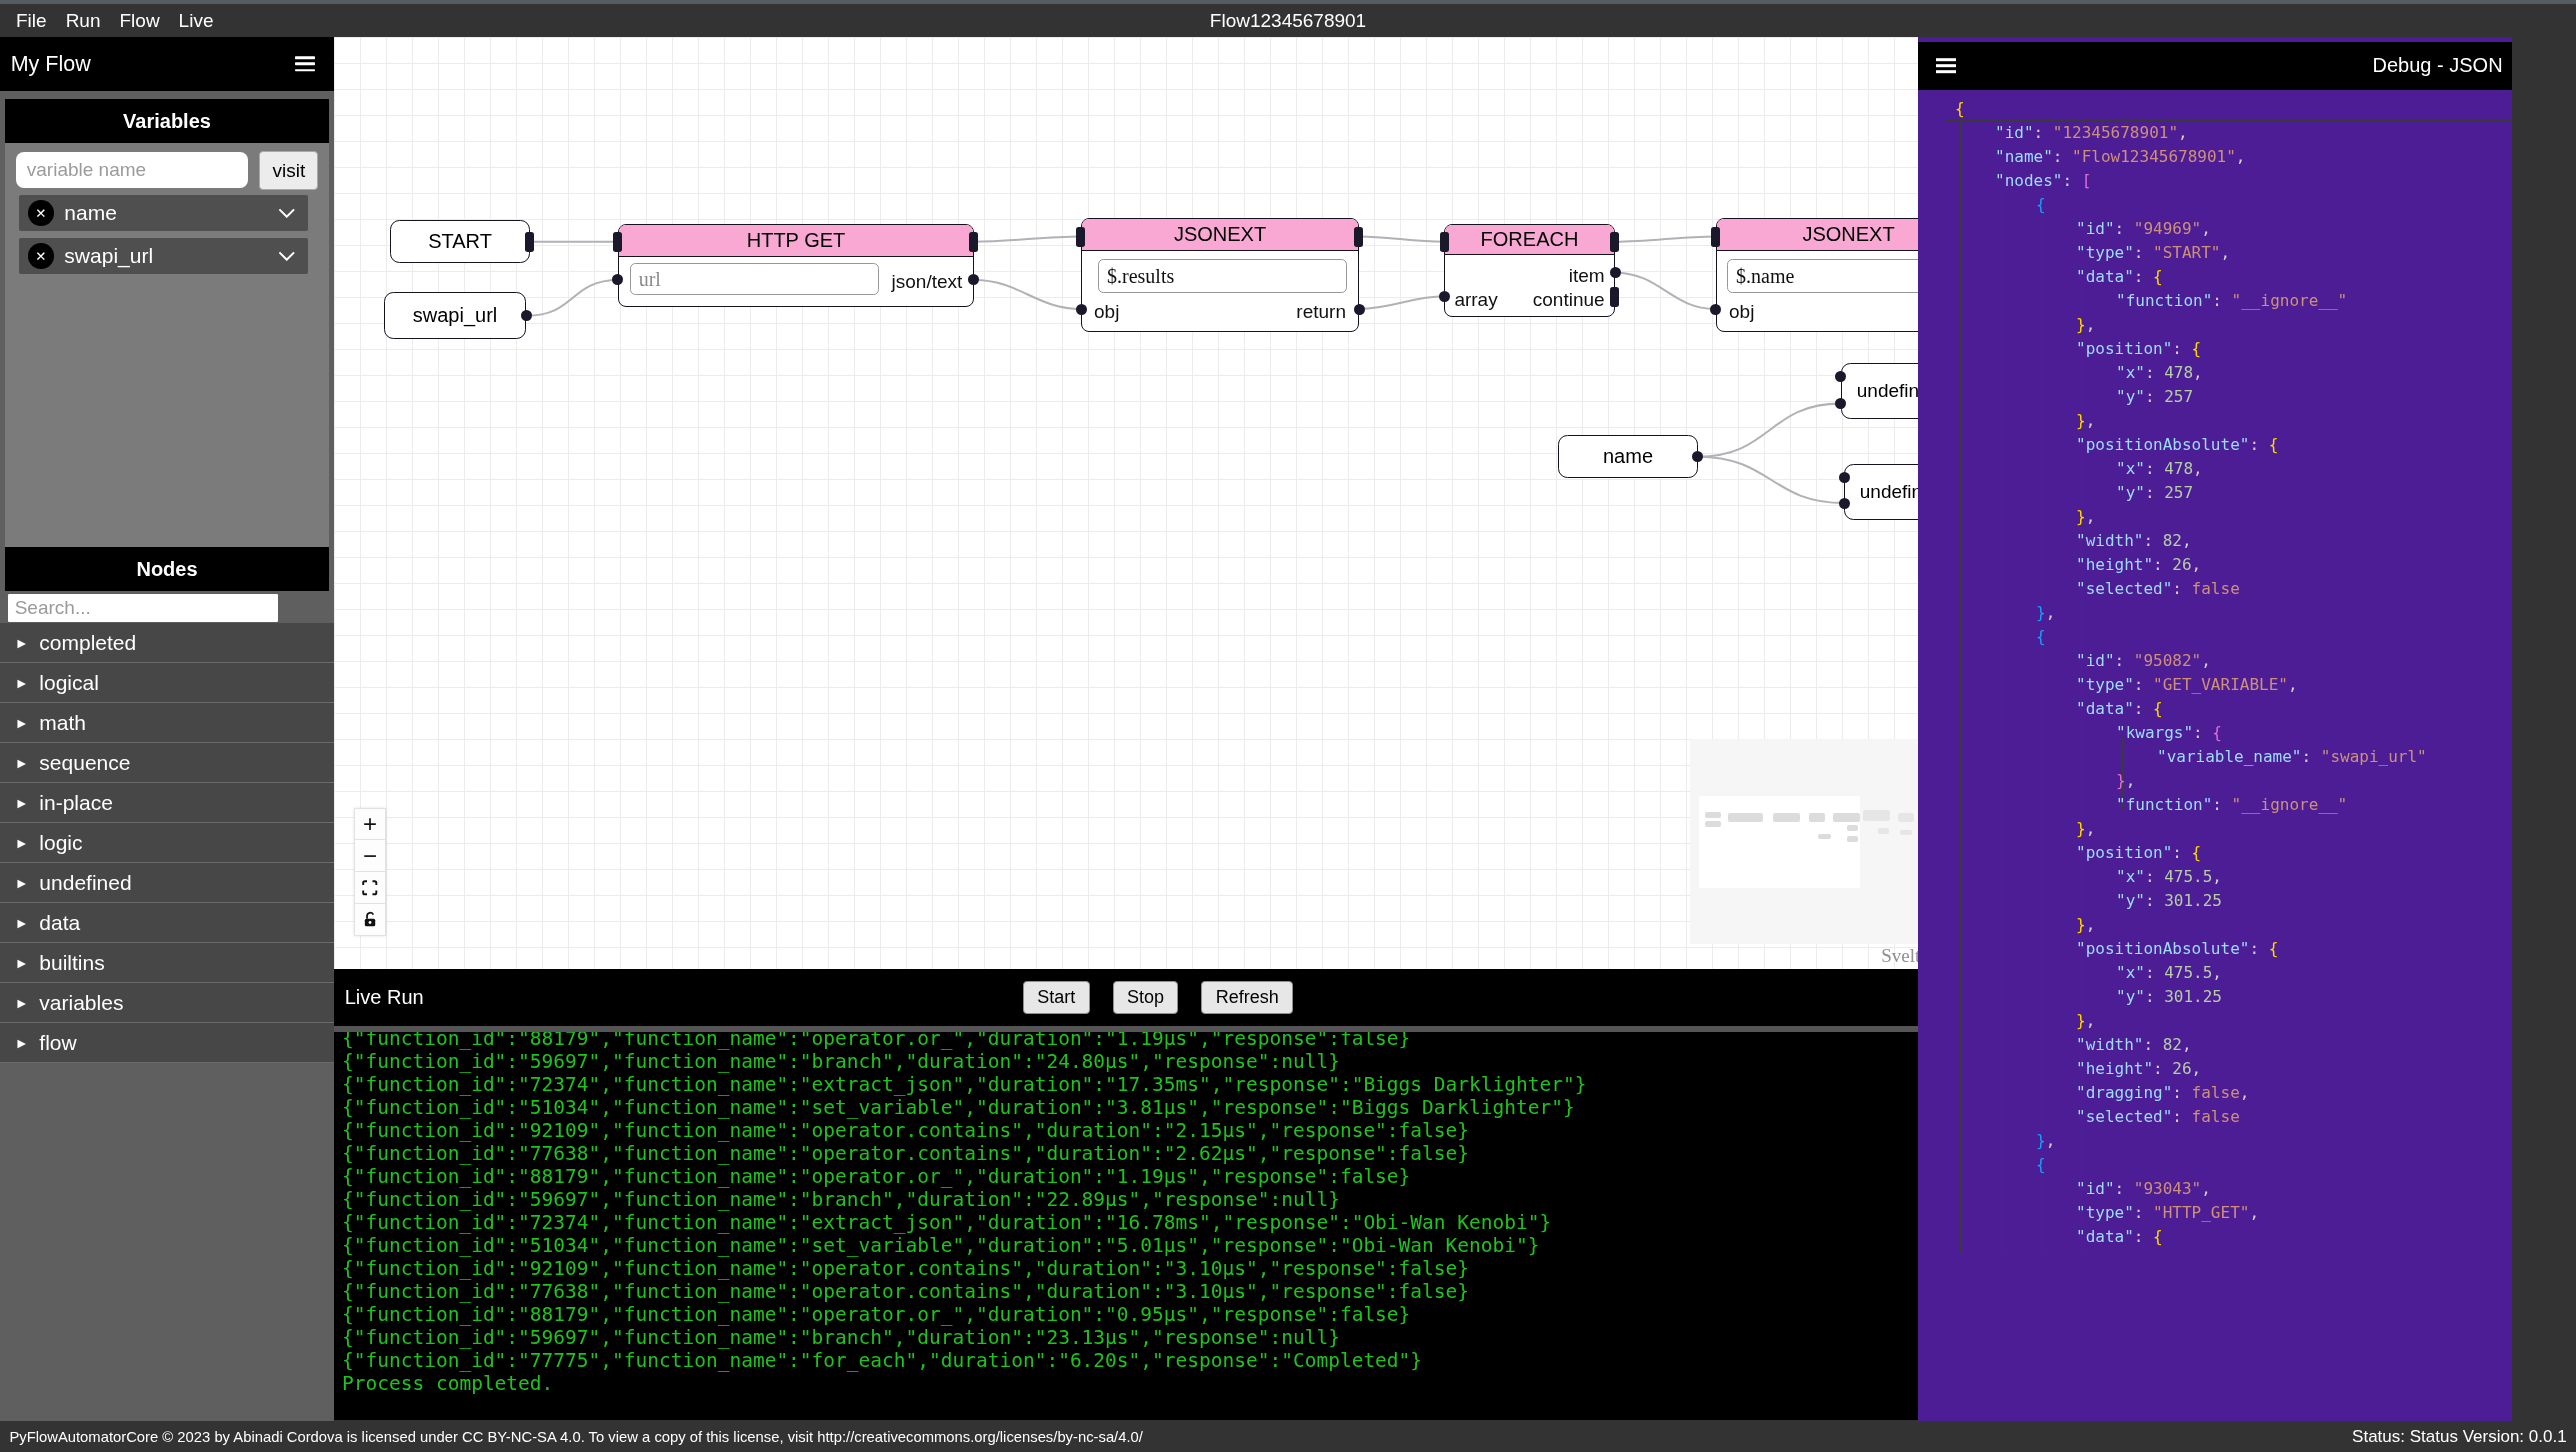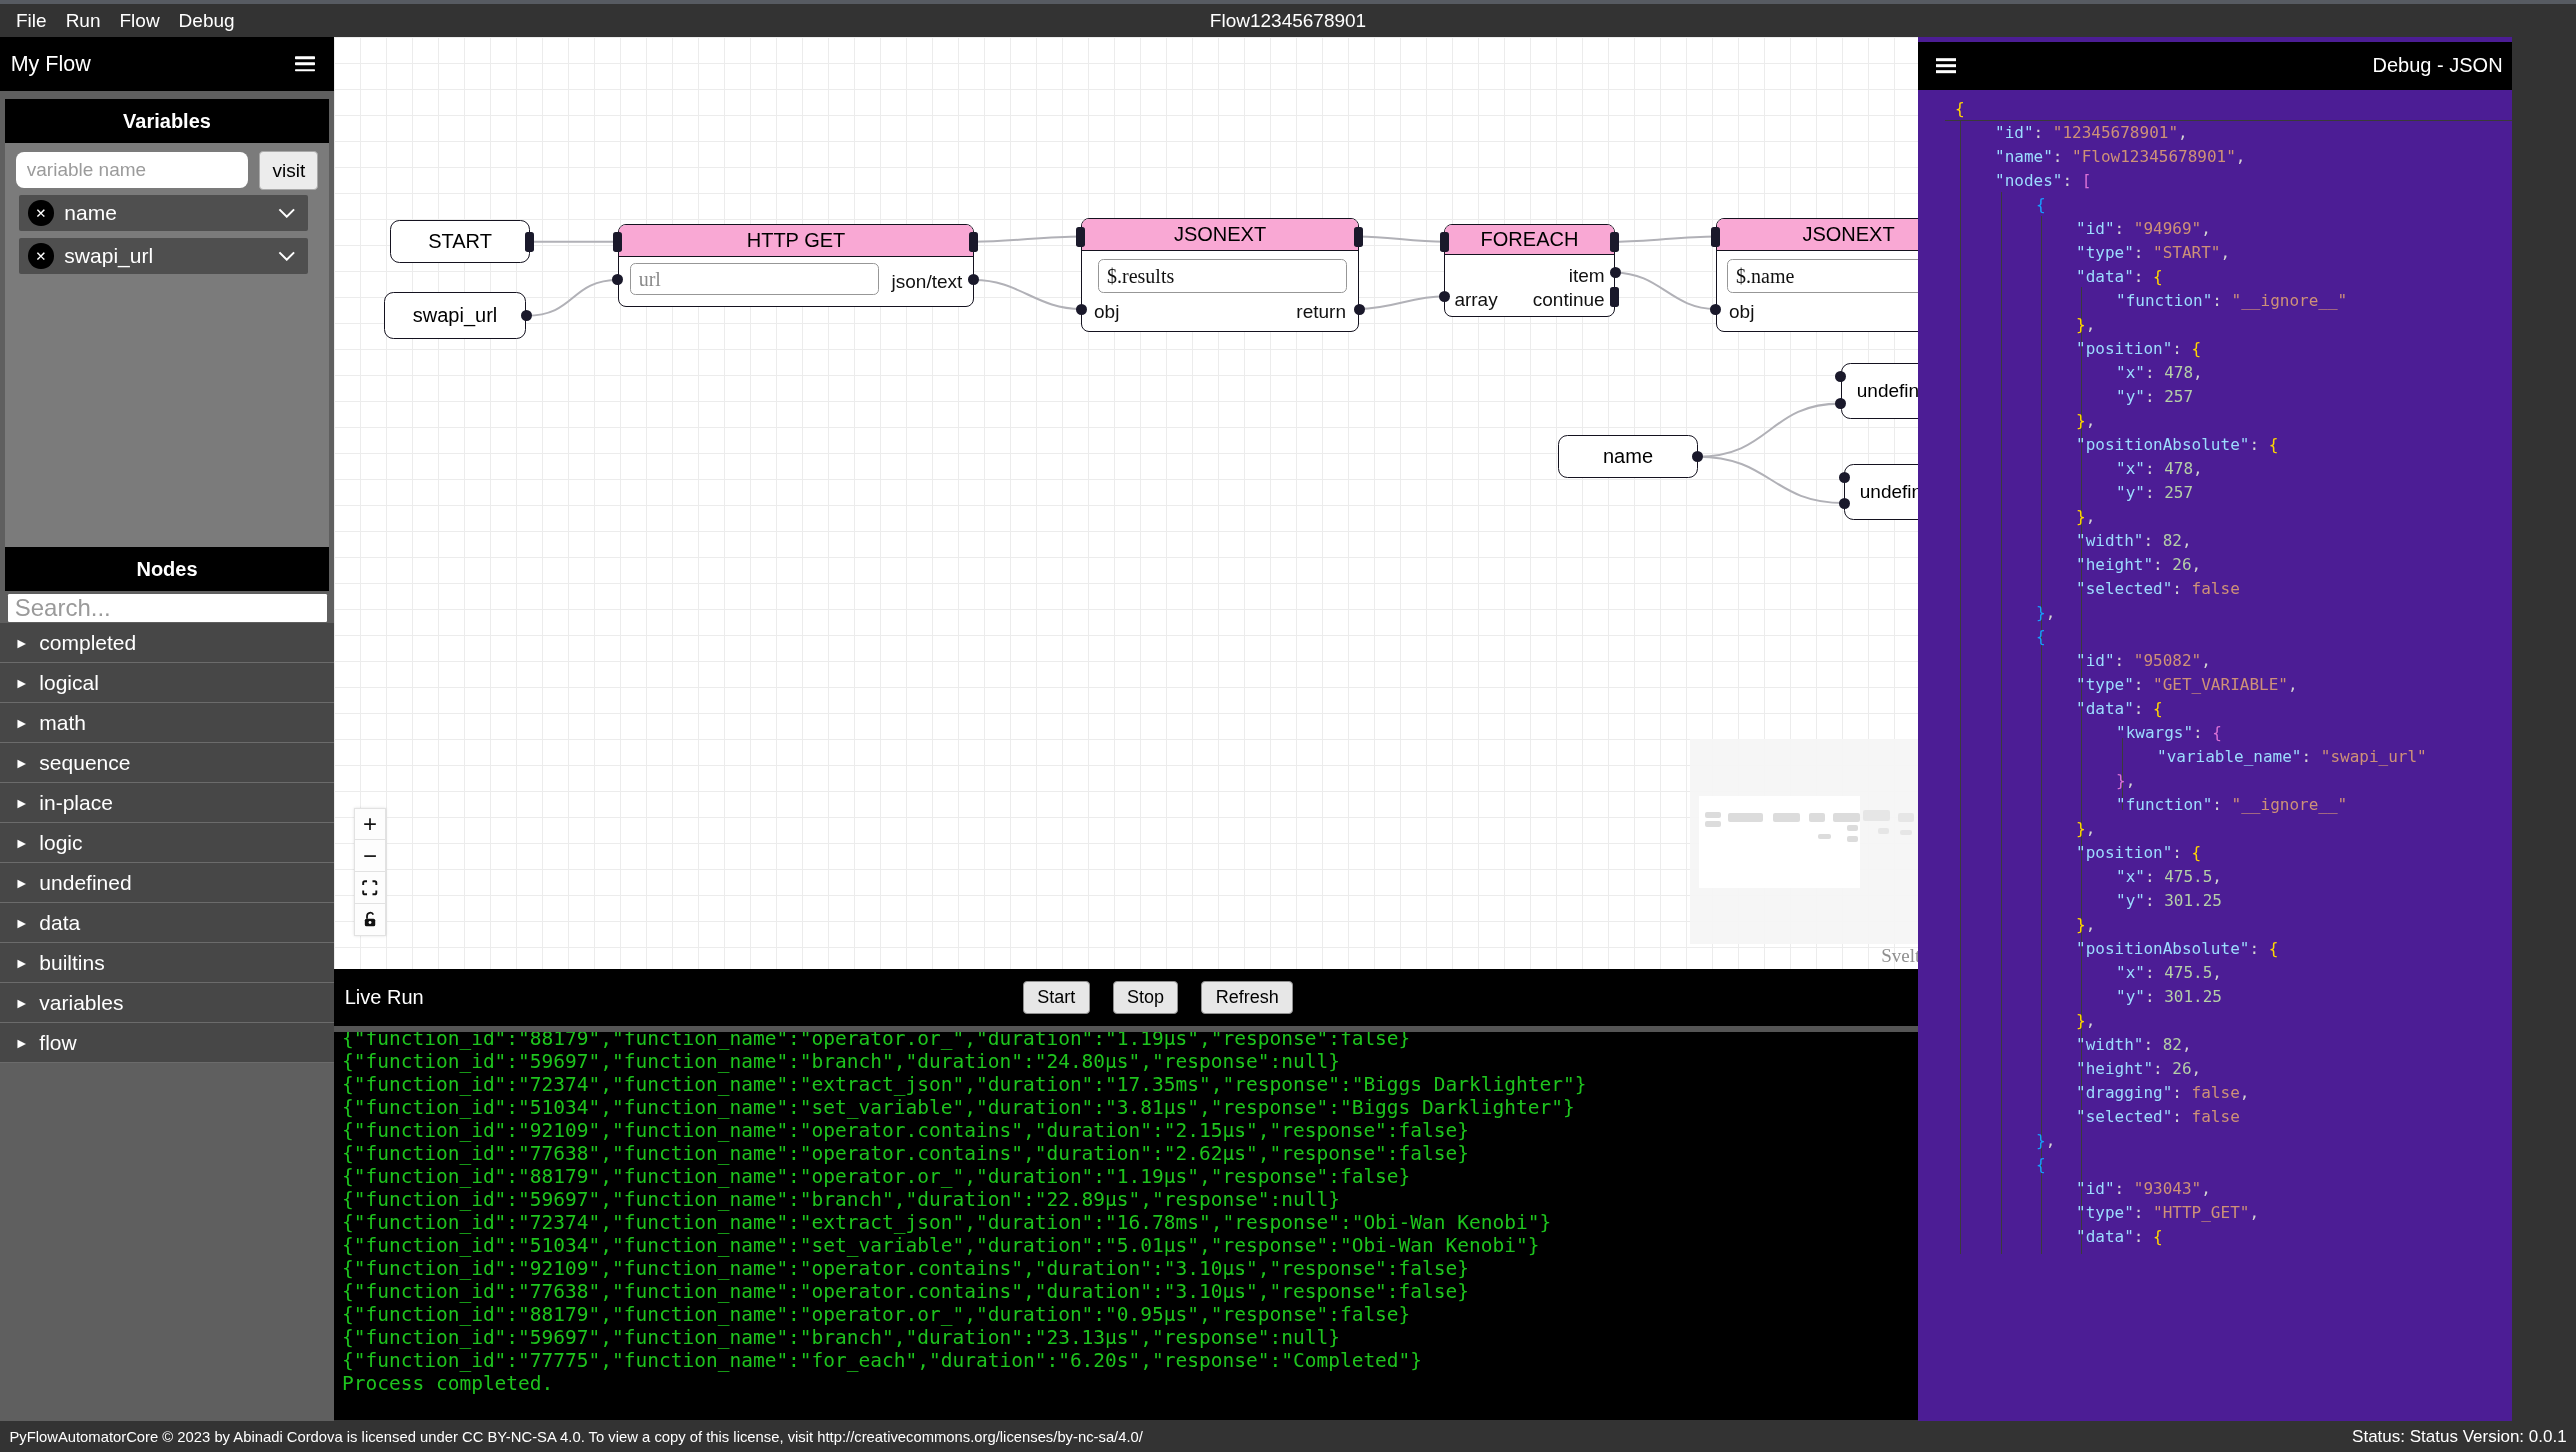--- a/index.html
+++ b/index.html
@@ -28,22 +28,22 @@
   .var-input::placeholder { color:#9b9b9b; }
   .save-btn { position:absolute; left:254px; top:8px; width:59px; height:39px; background:#ececec;
               border:0.7px solid #a9a9a9; border-radius:4px; font-size:19px; color:#000;
               font-family:"Liberation Sans",sans-serif; cursor:pointer; }
   .var-row { position:absolute; left:13.4px; width:289px; height:36px; background:#4f4f4f; border-radius:2px;
              display:flex; align-items:center; color:#fff; font-size:21px; cursor:pointer; }
   .xcirc { width:25.5px; height:25.5px; background:#000; color:#fff; border-radius:50%; font-size:13.4px;
            display:flex; align-items:center; justify-content:center; margin:0 10.7px 0 9.4px; flex:0 0 auto; }
   .vchev { margin-left:auto; margin-right:12px; display:flex; }
   .nodes-header-pos { top:510px; }
-  .search { position:absolute; left:8px; top:557px; width:319px; height:28px; border:none; border-radius:1.3px;
-            font-size:24px; padding:0 6.7px; color:#222; font-family:"Liberation Sans",sans-serif; }
+  .search { position:absolute; left:8px; top:557px; width:270px; height:28px; border:none; border-radius:1.3px;
+            font-size:19px; padding:0 6.7px; color:#222; font-family:"Liberation Sans",sans-serif; }
   .search::placeholder { color:#9a9a9a; }
   #cat-list { position:absolute; left:0; top:586px; width:334px; background:#474747; }
   .cat-row { height:40px; border-bottom:1.3px solid #6b6b6b; display:flex; align-items:center;
              color:#fff; font-size:21px; padding-left:14.8px; cursor:pointer; }
   .cat-arrow { font-size:14px; margin-right:10.7px; color:#fff; }
 
   
   .canvas { position:absolute; left:334px; top:37px; width:1648px; height:932px; background:#fff; overflow:hidden;
             background-image: linear-gradient(#ececec 1px, transparent 1px),
                               linear-gradient(90deg, #ececec 1px, transparent 1px);
@@ -120,21 +120,21 @@
 </head>
 <body>
 
 <div id="app">
 
   <div class="topstrip"></div>
   <div class="menubar">
     <span class="mi">File</span>
     <span class="mi">Run</span>
     <span class="mi">Flow</span>
-    <span class="mi">Debug</span>
+    <span class="mi">Live</span>
     <div class="apptitle">Flow12345678901</div>
   </div>
 
   <div class="sidebar">
     <div class="sb-header">
       <span>My Flow</span>
       <div class="burger">
           <i></i>
           <i></i>
           <i></i>

